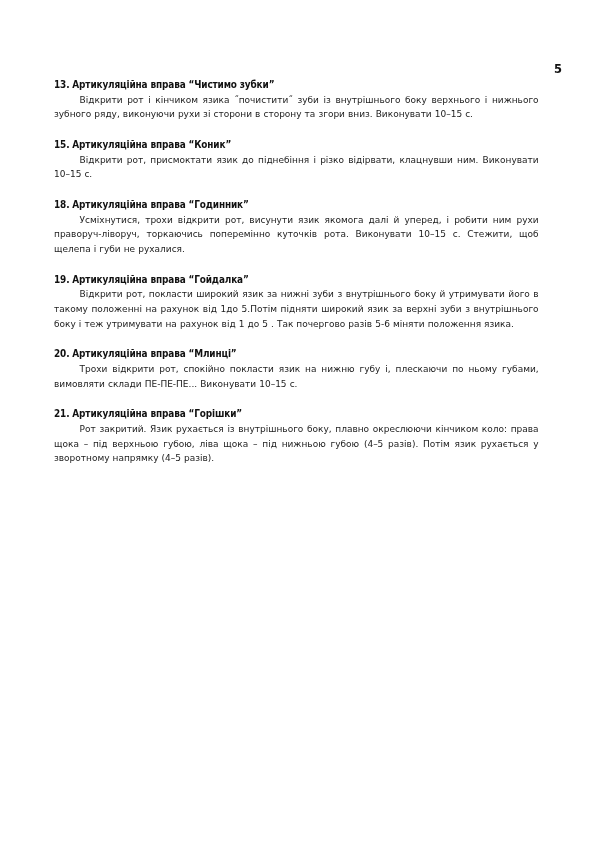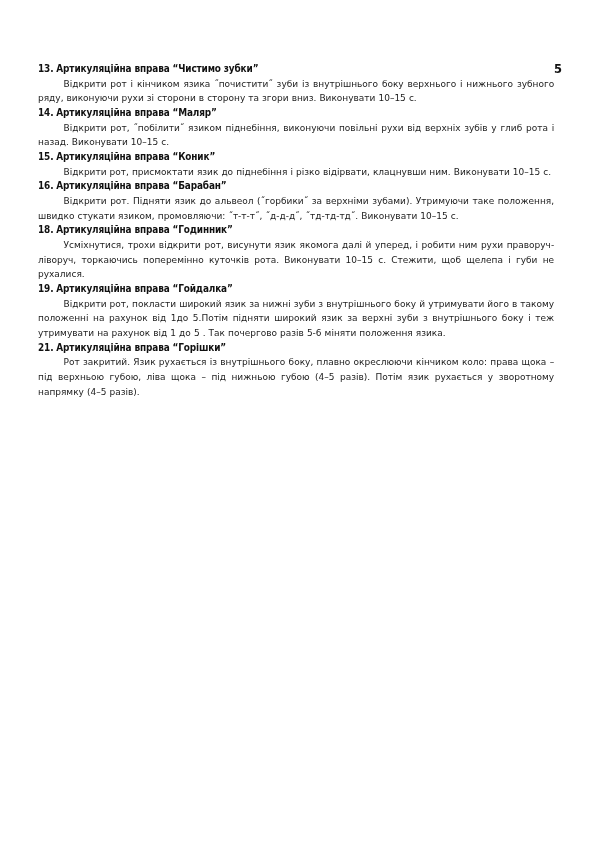--- a/index.html
+++ b/index.html
@@ -39,21 +39,21 @@
     top: 0px;
     font-family: "DejaVu Sans", "Liberation Sans", sans-serif;
     font-weight: bold;
     font-size: 11.5px;
     line-height: 14px;
     color: #111111;
     letter-spacing: 0px;
   }
 
   .entry {
-    margin: 0;
+    margin: 16px;
     padding: 0;
   }
 
   .entry-heading {
     font-family: "DejaVu Sans", "Liberation Sans", sans-serif;
     font-weight: bold;
     font-size: 9.6px;
     line-height: 14.6px;
     letter-spacing: -0.15px;
     color: #111111;
@@ -87,46 +87,42 @@
 
   <div class="content">
 
     <div class="page-number">5</div>
 
     <div class="entry">
       <div class="entry-heading">13. Артикуляційна вправа “Чистимо зубки”</div>
       <div class="entry-body">Відкрити рот і кінчиком язика ˝почистити˝ зуби із внутрішнього боку верхнього і нижнього зубного ряду, виконуючи рухи зі сторони в сторону та згори вниз. Виконувати 10–15 с.</div>
     </div>
 
-    <div class="entry">
-      <div class="entry-heading">14. Артикуляційна вправа “Маляр”</div>
-      <div class="entry-body">Відкрити рот, ˝побілити˝ язиком піднебіння, виконуючи повільні рухи від верхніх зубів у глиб рота і назад. Виконувати 10–15 с.</div>
-    </div>
 
     <div class="entry">
       <div class="entry-heading">15. Артикуляційна вправа “Коник”</div>
       <div class="entry-body">Відкрити рот, присмоктати язик до піднебіння і різко відірвати, клацнувши ним. Виконувати 10–15 с.</div>
     </div>
 
-    <div class="entry">
-      <div class="entry-heading">16. Артикуляційна вправа “Барабан”</div>
-      <div class="entry-body">Відкрити рот. Підняти язик до альвеол (˝горбики˝ за верхніми зубами). Утримуючи таке положення, швидко стукати язиком, промовляючи: ˝т-т-т˝, ˝д-д-д˝, ˝тд-тд-тд˝. Виконувати 10–15 с.</div>
-    </div>
 
 
     <div class="entry">
       <div class="entry-heading">18. Артикуляційна вправа “Годинник”</div>
       <div class="entry-body">Усміхнутися, трохи відкрити рот, висунути язик якомога далі й уперед, і робити ним рухи праворуч-ліворуч, торкаючись поперемінно куточків рота. Виконувати 10–15 с. Стежити, щоб щелепа і губи не рухалися.</div>
     </div>
 
     <div class="entry">
       <div class="entry-heading">19. Артикуляційна вправа “Гойдалка”</div>
       <div class="entry-body">Відкрити рот, покласти широкий язик за нижні зуби з внутрішнього боку й утримувати його в такому положенні на рахунок від 1до 5.Потім підняти широкий язик за верхні зуби з внутрішнього боку і теж утримувати на рахунок від 1 до 5 . Так почергово разів 5-6 міняти положення язика.</div>
     </div>
 
+    <div class="entry">
+      <div class="entry-heading">20. Артикуляційна вправа “Млинці”</div>
+      <div class="entry-body">Трохи відкрити рот, спокійно покласти язик на нижню губу і, плескаючи по ньому губами, вимовляти склади ПЕ-ПЕ-ПЕ... Виконувати 10–15 с.</div>
+    </div>
 
     <div class="entry">
       <div class="entry-heading">21. Артикуляційна вправа “Горішки”</div>
       <div class="entry-body">Рот закритий. Язик рухається із внутрішнього боку, плавно окреслюючи кінчиком коло: права щока – під верхньою губою, ліва щока – під нижньою губою (4–5 разів). Потім язик рухається у зворотному напрямку (4–5 разів).</div>
     </div>
 
 
 
 
   </div>

